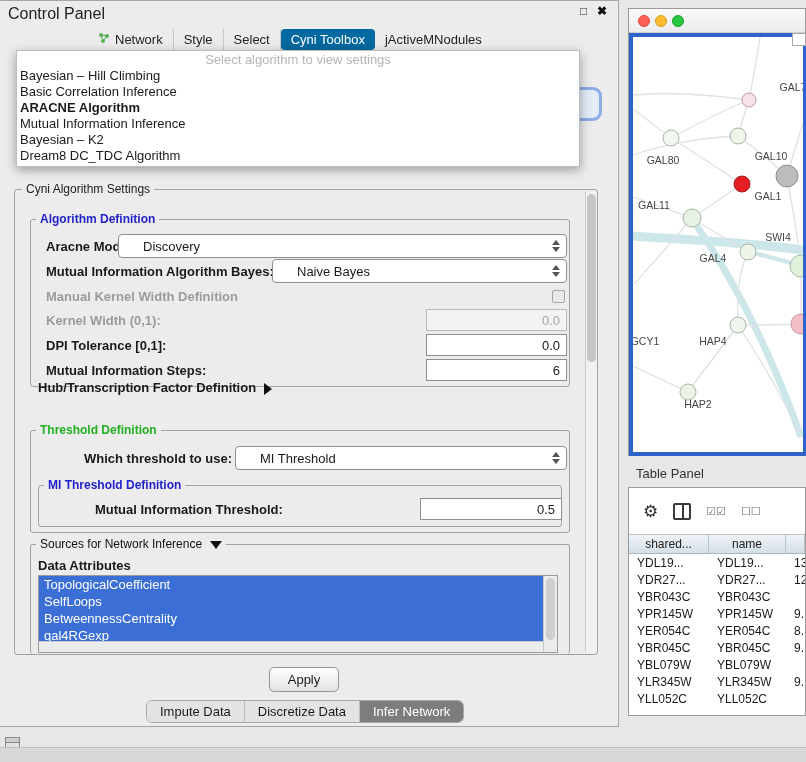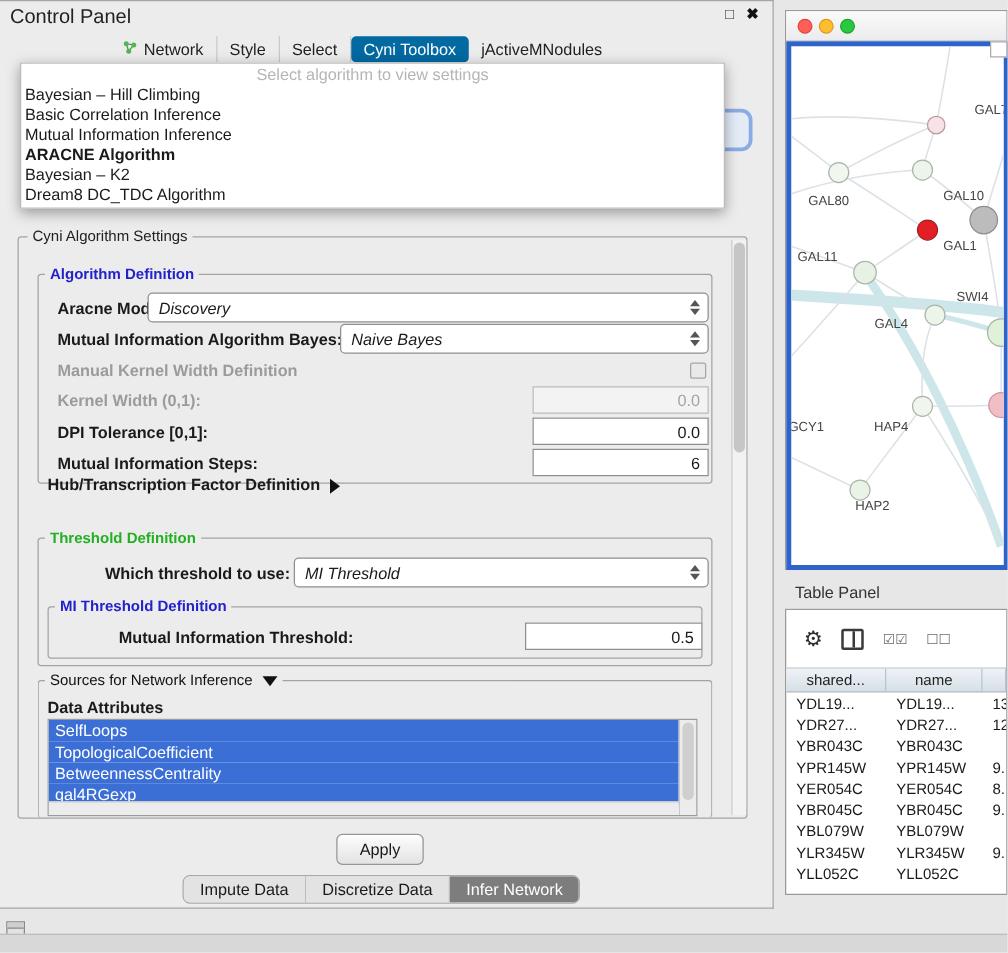--- a/index.html
+++ b/index.html
@@ -37,21 +37,21 @@
   .blue{color:#2222cc;font-weight:bold;}
   .green{color:#22b022;font-weight:bold;}
   #settings-box{left:14px;top:188px;width:584px;height:466px;}
   #settings-scrollbar{left:585px;top:191px;width:12px;height:460px;background:#f2f2f2;border-left:1px solid #ccc;box-sizing:border-box;}
   #settings-scroll-thumb{position:absolute;left:1px;top:2px;width:9px;height:168px;background:#c6c6c6;border-radius:5px;}
 
   .lbl{position:absolute;font-weight:bold;font-size:13px;white-space:nowrap;line-height:16px;}
   .lbl.disabled{color:#9b9b9b;}
 
   .combo{position:absolute;background:#fff;border:1px solid #8f8f8f;border-radius:4px;
-    display:flex;align-items:center;justify-content:space-between;padding:0 4px 0 8px;box-sizing:border-box;font-size:13px;font-style:italic;}
+    display:flex;align-items:center;justify-content:space-between;padding:0 4px 0 24px;box-sizing:border-box;font-size:13px;}
   .stepper{width:13px;height:16px;display:flex;flex-direction:column;align-items:center;justify-content:center;gap:2px;}
   .tri-up{width:0;height:0;border-left:4px solid transparent;border-right:4px solid transparent;border-bottom:5px solid #555;}
   .tri-down{width:0;height:0;border-left:4px solid transparent;border-right:4px solid transparent;border-top:5px solid #555;}
 
   .field{position:absolute;background:#fff;border:1px solid #8f8f8f;box-sizing:border-box;
     text-align:right;padding:2px 6px;font-size:13px;line-height:17px;}
   .field.disabled{background:#f3f3f3;color:#a5a5a5;border-color:#bbb;}
   .checkbox{position:absolute;width:13px;height:13px;border:1px solid #a5a5a5;background:#e9e9e9;border-radius:2px;box-sizing:border-box;}
 
   .tri-right{display:inline-block;width:0;height:0;border-top:6px solid transparent;border-bottom:6px solid transparent;border-left:8px solid #111;margin-left:8px;vertical-align:middle;}
@@ -134,22 +134,22 @@
       </div>
     </div>
 
   <div id="hidden-help" class="abs"></div>
 
   <div id="algo-dropdown" class="abs">
     <div id="dd-placeholder">Select algorithm to view settings</div>
     <div id="dd-items">
         <div class="dd-item">Bayesian – Hill Climbing</div>
         <div class="dd-item">Basic Correlation Inference</div>
+        <div class="dd-item bold">ARACNE Algorithm</div>
         <div class="dd-item">Mutual Information Inference</div>
-        <div class="dd-item bold">ARACNE Algorithm</div>
         <div class="dd-item">Bayesian – K2</div>
         <div class="dd-item">Dream8 DC_TDC Algorithm</div>
       </div>
   </div>
 
   <div id="settings-box" class="groupbox"></div>
   <div class="grouplabel" style="left:22px;top:181px;color:#222;">Cyni Algorithm Settings</div>
   <div id="settings-scrollbar" class="abs">
     <div id="settings-scroll-thumb"></div>
   </div>
@@ -209,22 +209,22 @@
   <div class="field" style="left:420px;top:497px;width:142px;height:22px;">0.5</div>
 
   <div class="groupbox" style="left:30px;top:543px;width:540px;height:110px;border-bottom:none;"></div>
   <div class="grouplabel" style="left:36px;top:536px;color:#111;">
     <span>Sources for Network Inference</span><span class="tri-dn"></span>
   </div>
   <div class="lbl" style="left:38px;top:557px;">Data Attributes</div>
 
   <div id="attr-list" class="abs">
     <div id="attr-items">
+        <div class="attr-item">TopologicalCoefficient</div>
         <div class="attr-item">SelfLoops</div>
-        <div class="attr-item">TopologicalCoefficient</div>
         <div class="attr-item">BetweennessCentrality</div>
         <div class="attr-item">gal4RGexp</div>
       </div>
     <div id="attr-vscroll">
         <div id="attr-vthumb"></div>
       </div>
     <div id="attr-hscroll"></div>
   </div>
 
   <div id="apply-btn" class="abs">Apply</div>

